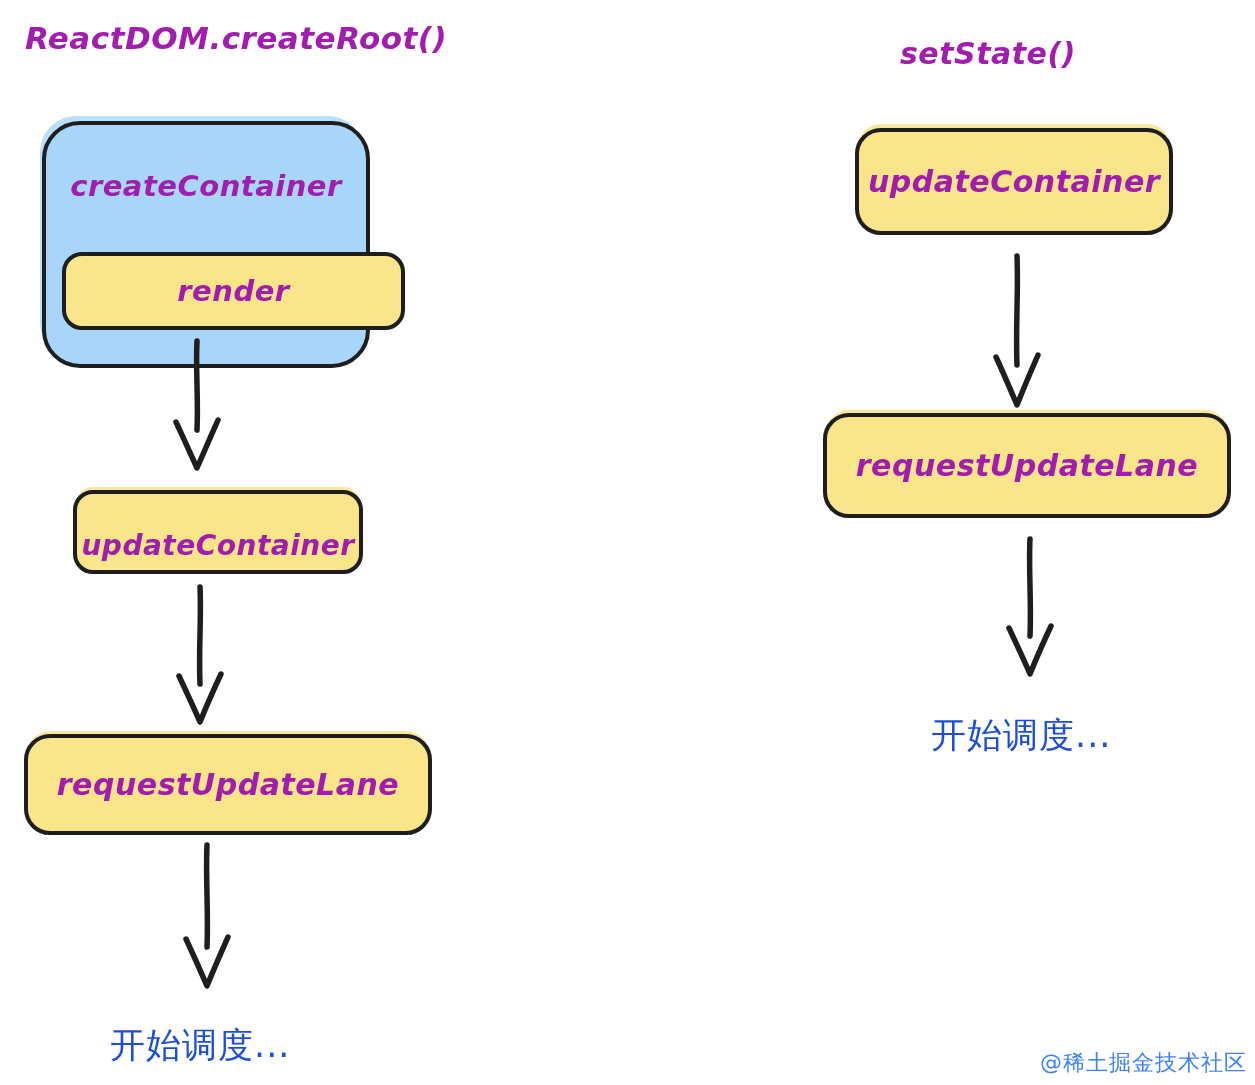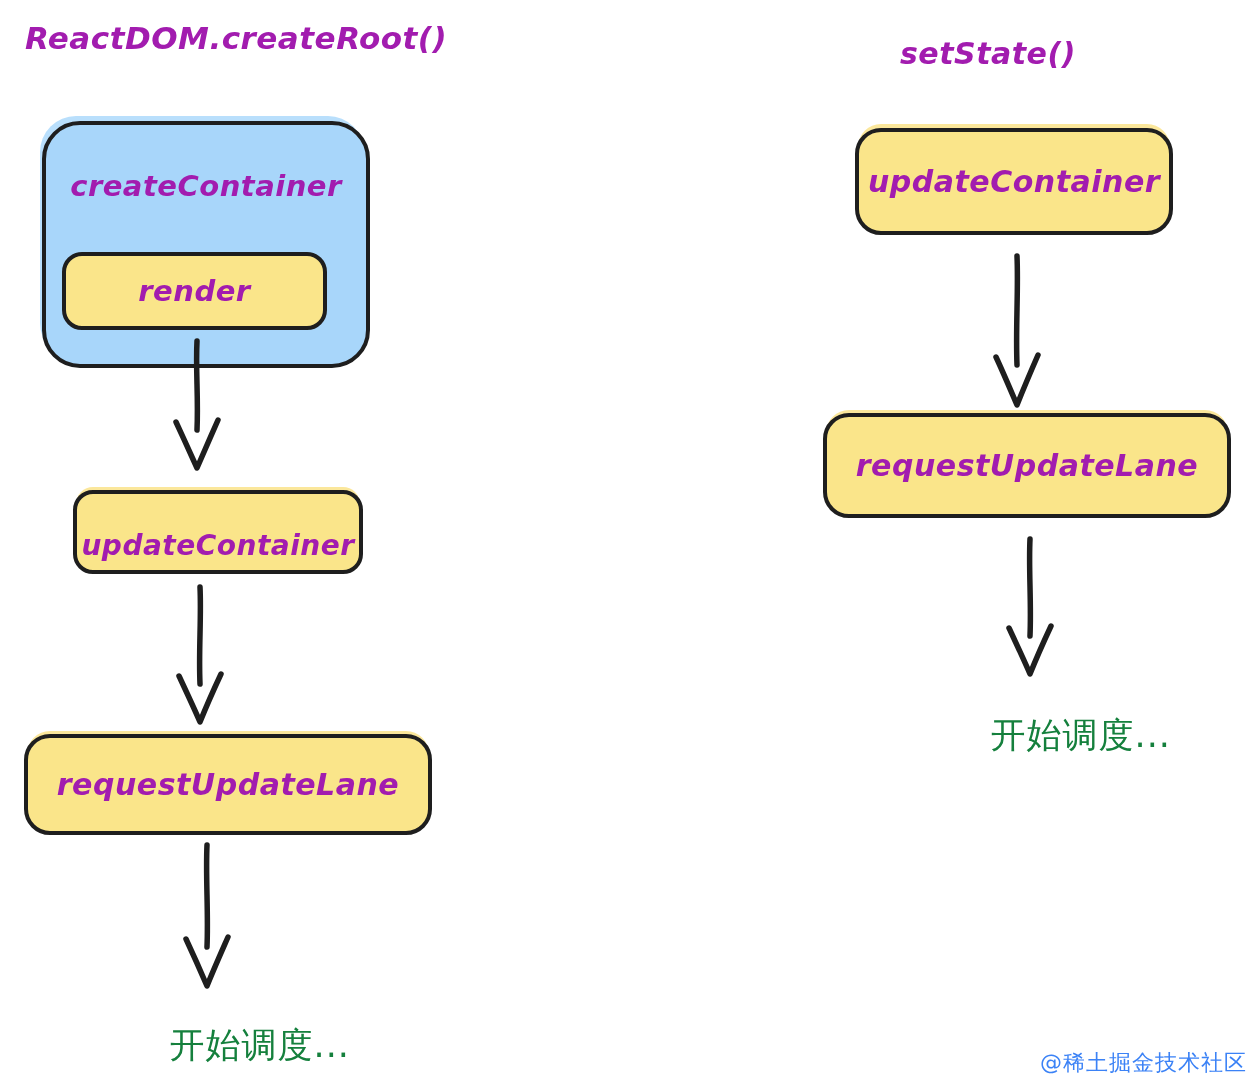--- a/index.html
+++ b/index.html
@@ -53,21 +53,21 @@
     display: block;
   }
   #blue-container-label {
     position: absolute;
     left: 0; right: 0; top: 44px;
     text-align: center;
   }
   #render-node {
     position: absolute;
     left: 16px; top: 127px;
-    width: 265px; height: 78px;
+    width: 343px; height: 78px;
     border-radius: 20px;
   }
   #update-container-node {
     left: 73px; top: 490px;
     width: 290px; height: 84px;
     border-radius: 20px;
     box-shadow: 0 -6px 0 -3px #fbe79b;
   }
   #request-lane-left-node {
     left: 24px; top: 734px;
@@ -93,22 +93,22 @@
     stroke: #1e1e1e;
     stroke-width: 5.5;
     fill: none;
     stroke-linecap: round;
     stroke-linejoin: round;
   }
 
   .end-label {
     font-size: 35px;
     font-weight: 500;
-    color: #15803d;
-    text-align: right;
+    color: #1d4ed8;
+    text-align: left;
     letter-spacing: 1px;
     white-space: nowrap;
   }
 
   #watermark {
     right: 8px; top: 1048px;
     font-size: 22px;
     color: #3b82f6;
     letter-spacing: 1px;
     white-space: nowrap;

